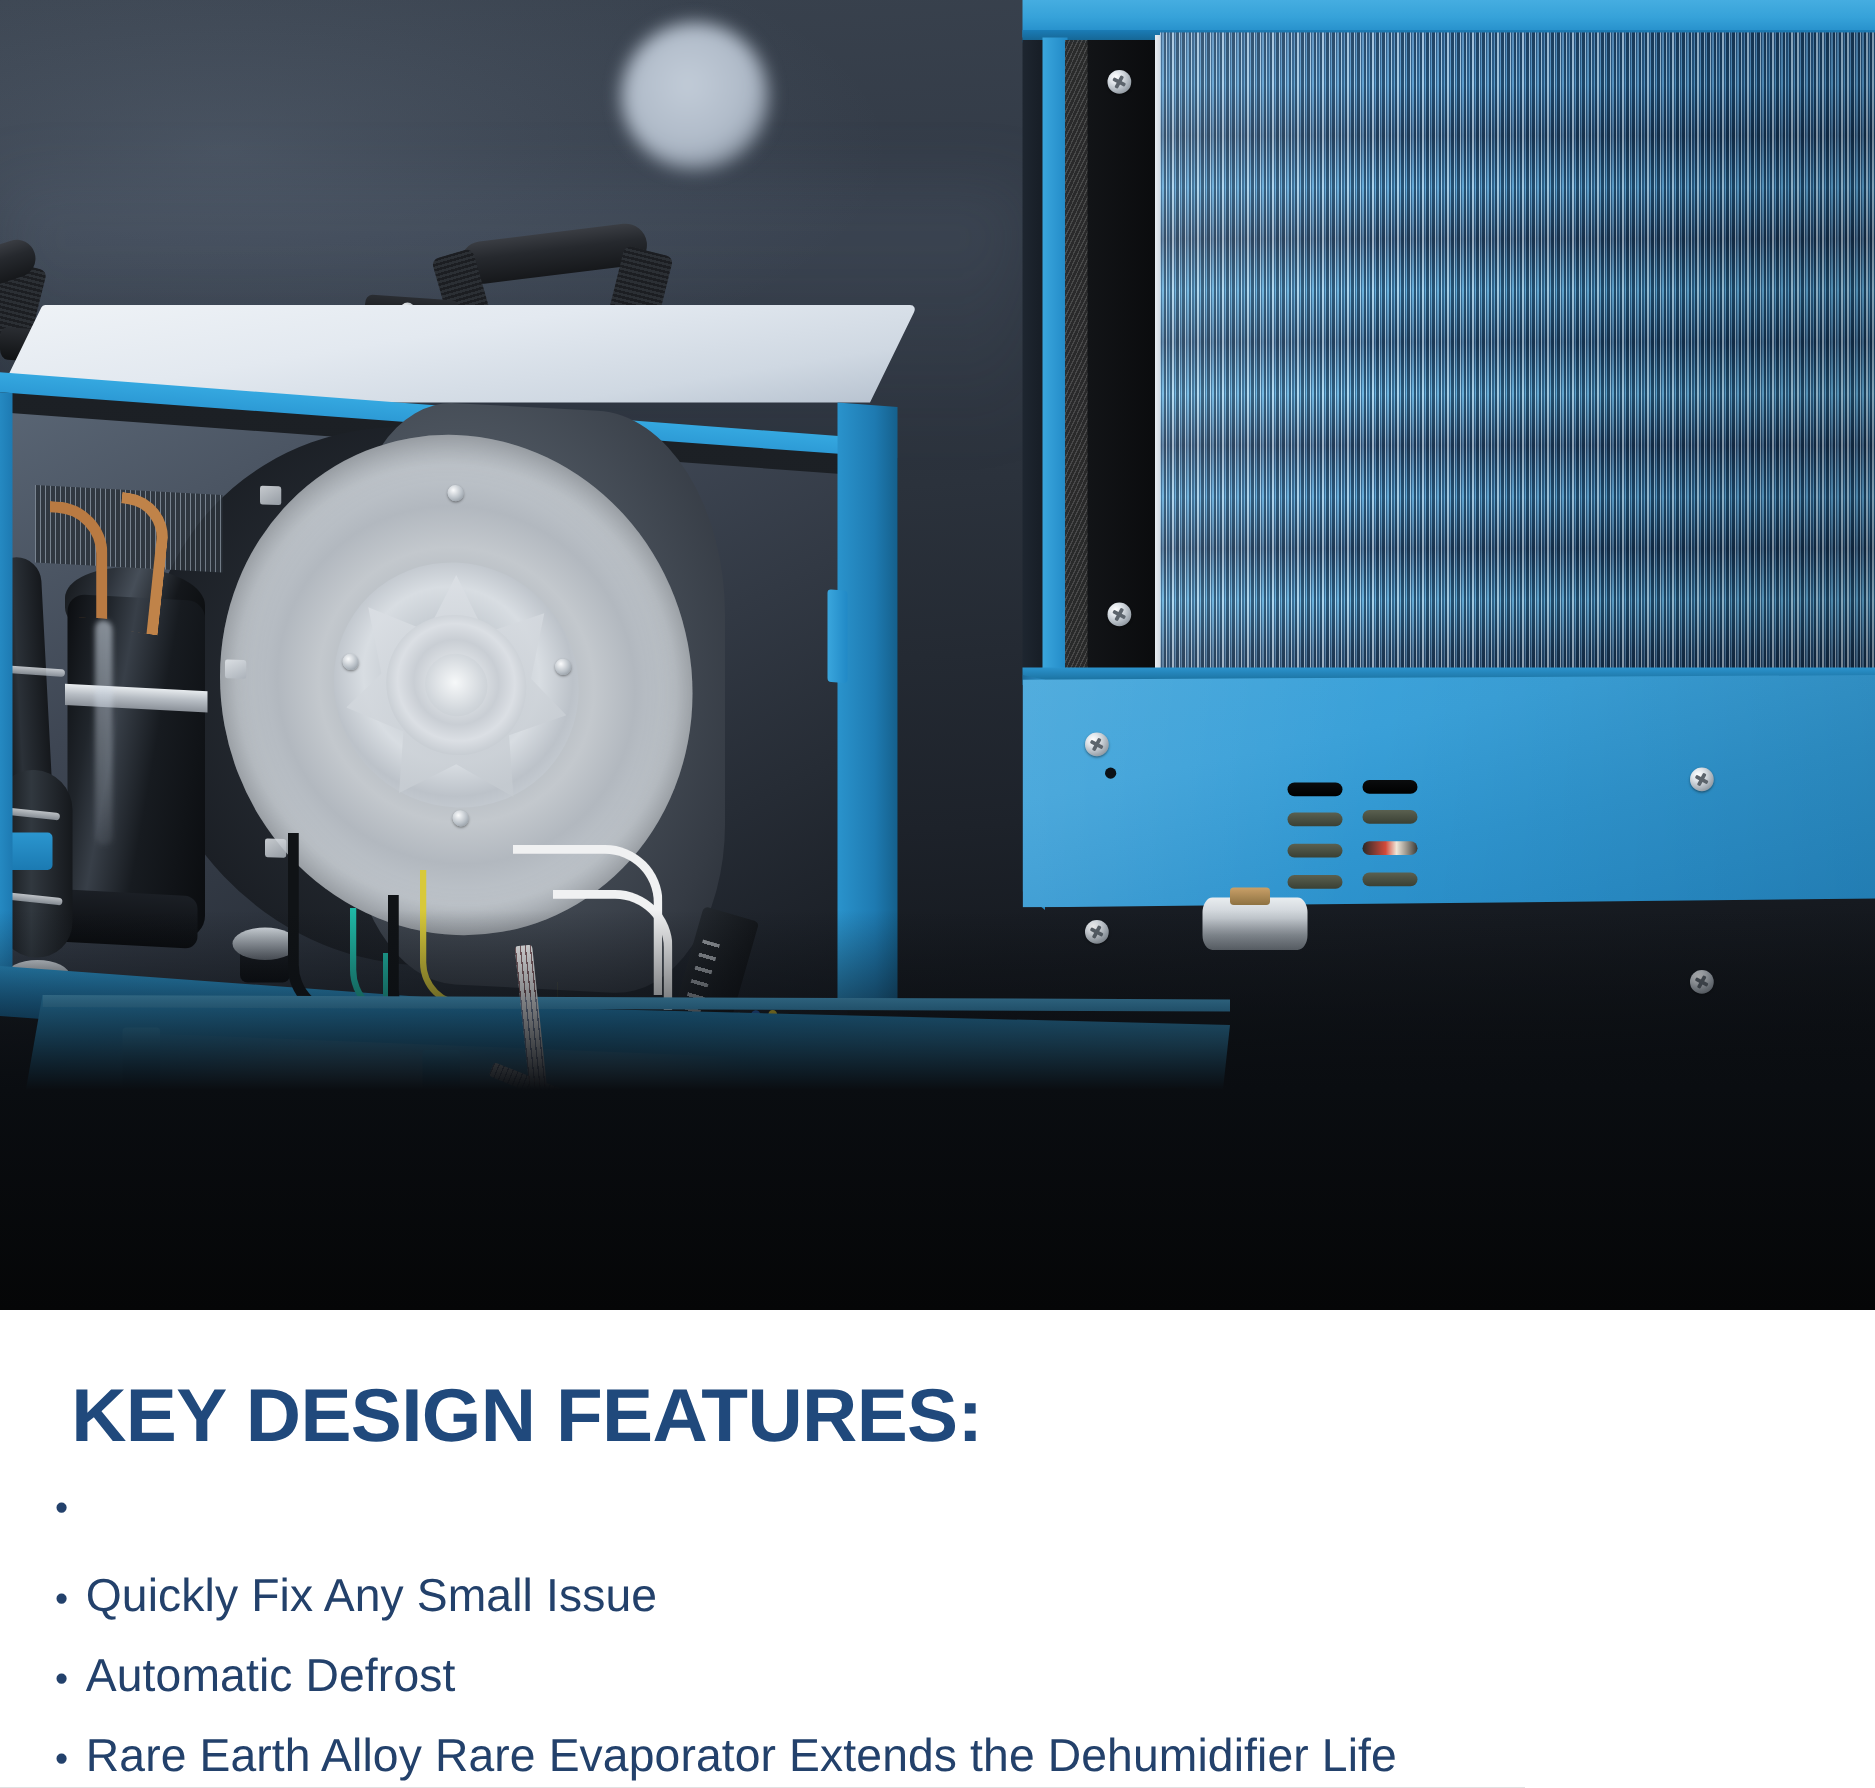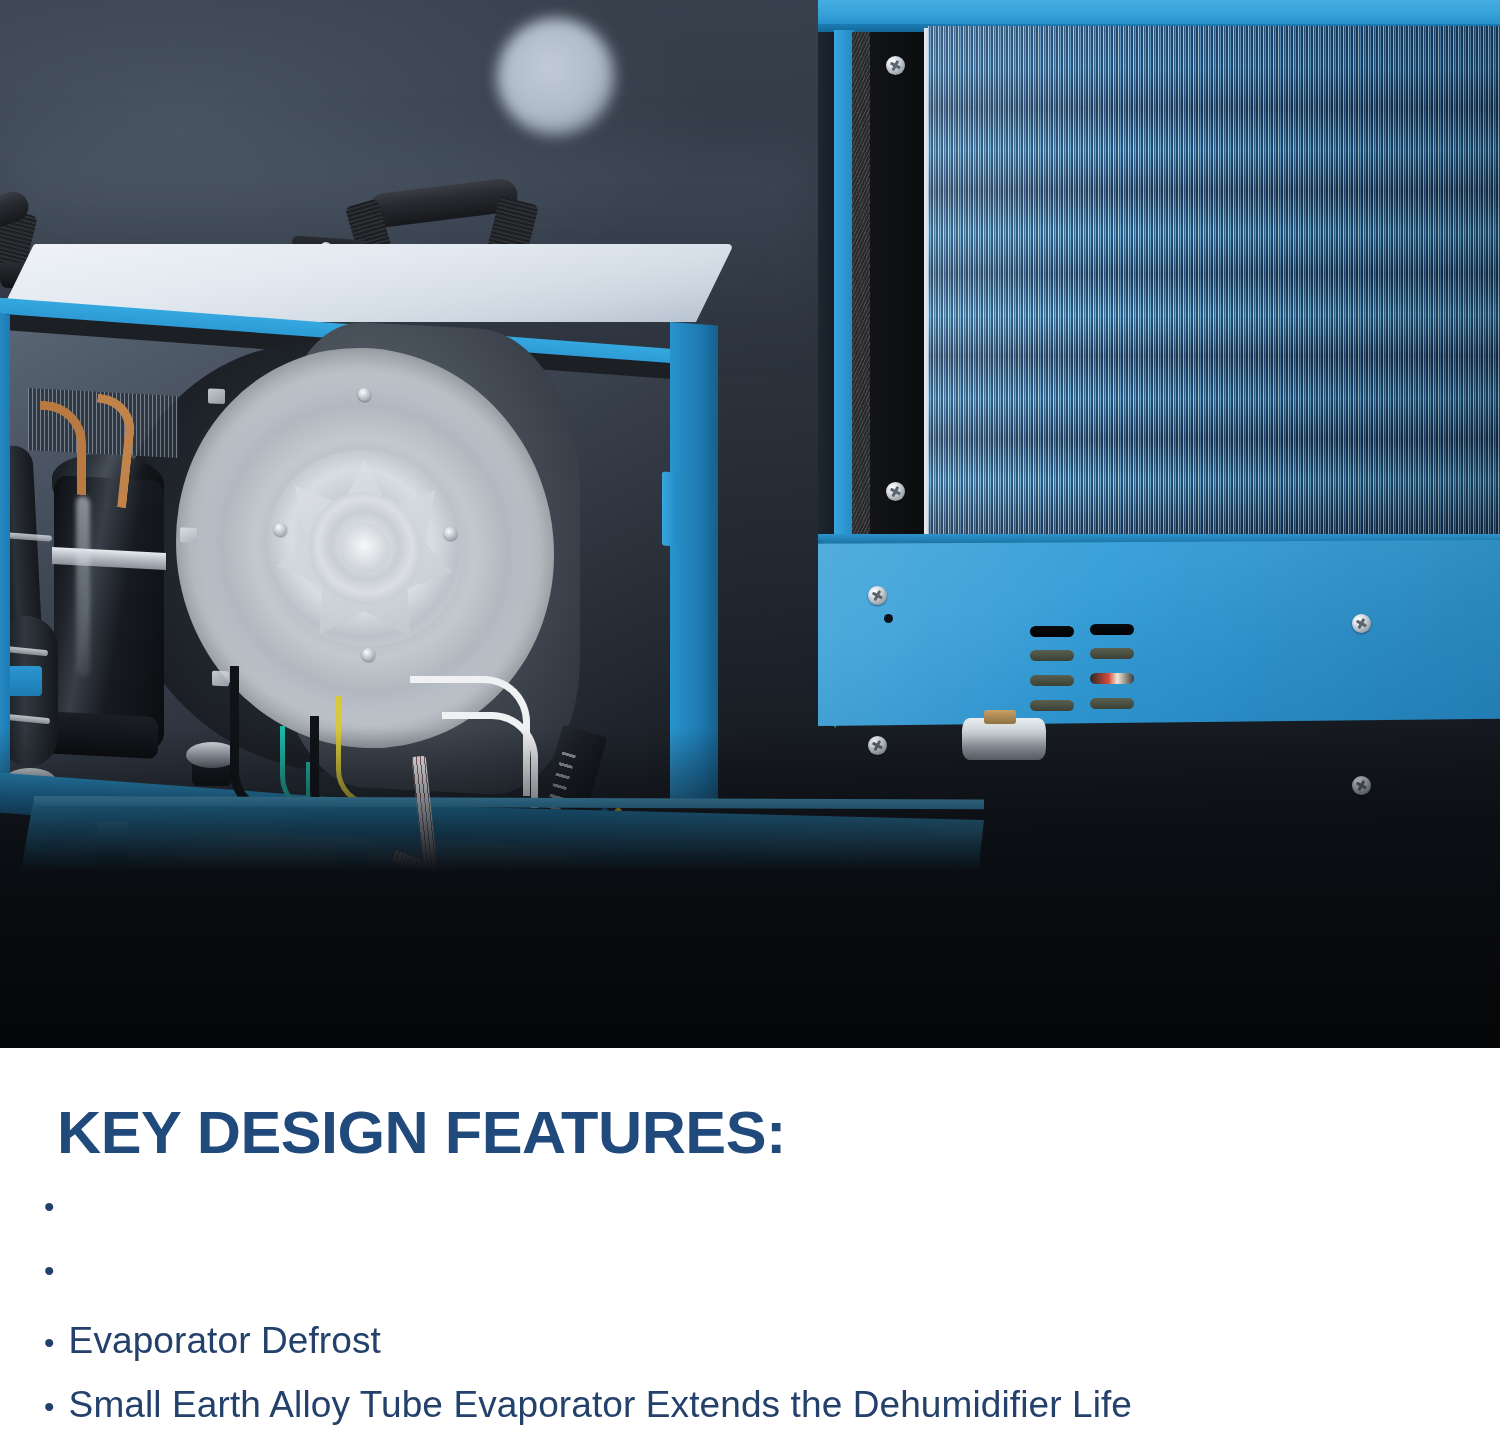--- a/index.html
+++ b/index.html
@@ -754,24 +754,25 @@
   <div class="textsec"></div>
 
   <div class="kicker">KEY DESIGN FEATURES:</div>
 
   <div class="bullets">
     <div class="bullet">
       <span class="dot">•</span>
     </div>
     <div class="bullet">
       <span class="dot">•</span>
+      <span>Quickly Fix Any Small Issue</span>
     </div>
     <div class="bullet">
       <span class="dot">•</span>
-      <span>Evaporator Defrost</span>
+      <span>Automatic Defrost</span>
     </div>
     <div class="bullet">
       <span class="dot">•</span>
-      <span>Small Earth Alloy Tube Evaporator Extends the Dehumidifier Life</span>
+      <span>Rare Earth Alloy Rare Evaporator Extends the Dehumidifier Life</span>
     </div>
   </div>
 
 </div>
 
 </body></html>

